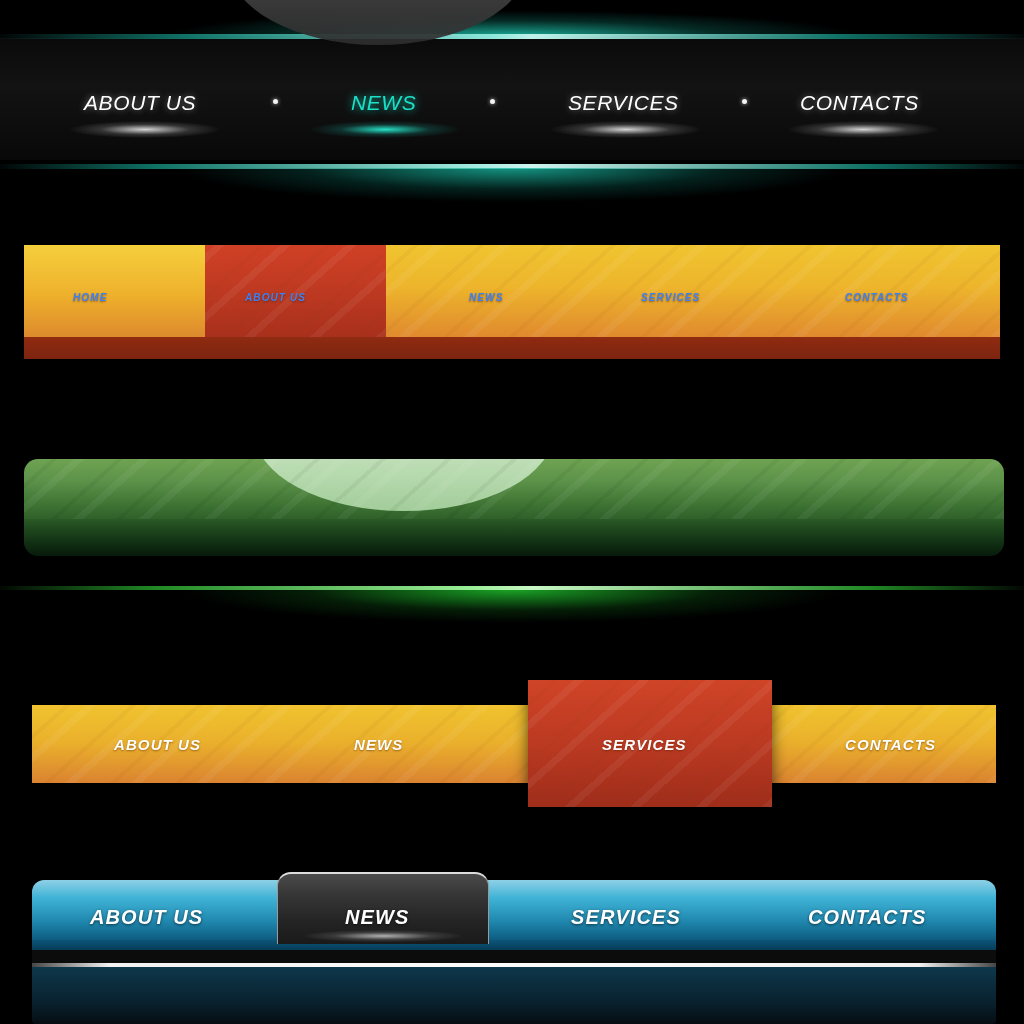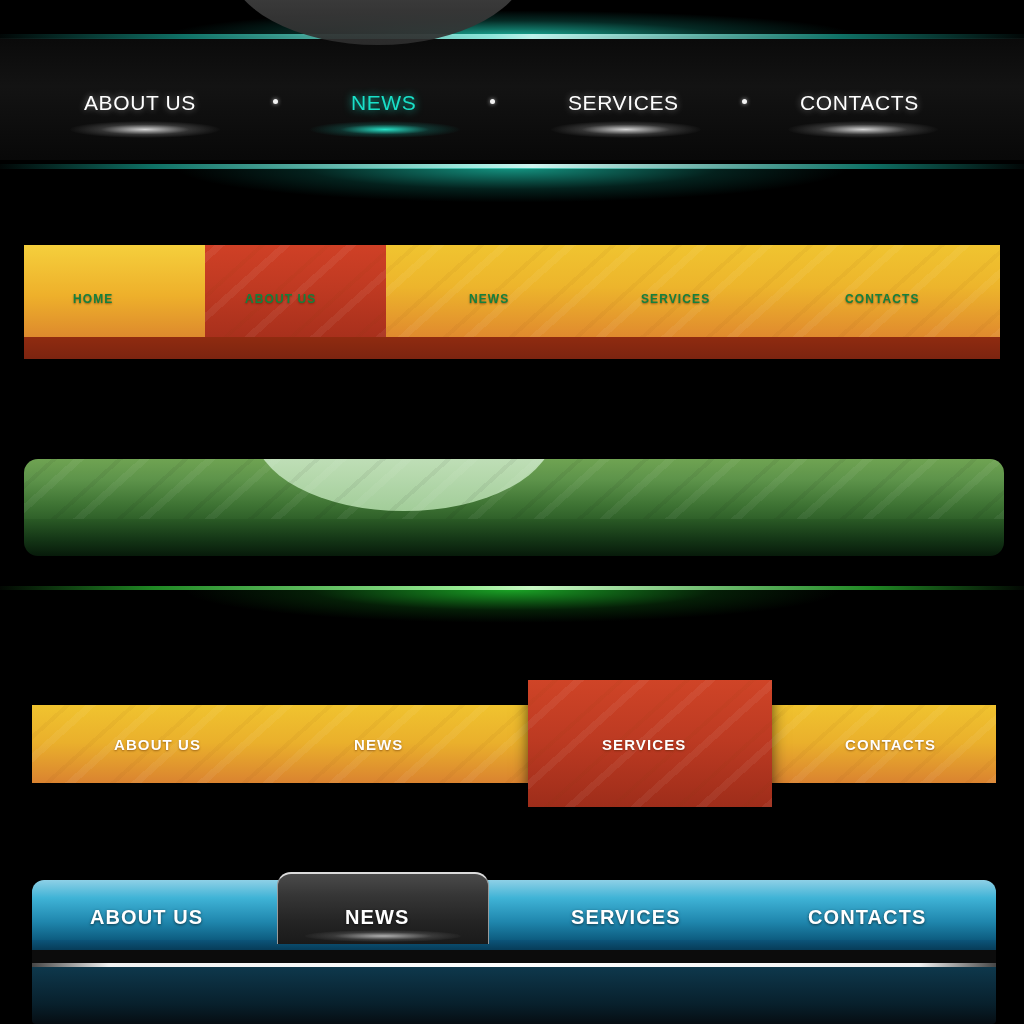--- a/index.html
+++ b/index.html
@@ -1,19 +1,19 @@
 <!DOCTYPE html>
 <html><head>
 <meta charset="utf-8">
 <style>
   * { margin:0; padding:0; box-sizing:border-box; }
   html,body { width:1024px; height:1024px; background:#000; overflow:hidden; }
   body { font-family:"Liberation Sans", sans-serif; }
 
-  #stage { position:relative; width:1024px; height:1024px; background:#000; }
+  #stage { position:relative; width:1024px; height:1024px; background:#000;font-style:italic; }
 
   
   .bar { position:absolute; }
   .nm  { position:absolute; color:#fff; white-space:nowrap; }
   .dot { position:absolute; width:5px; height:5px; border-radius:50%; background:#f2f2f2;
          box-shadow:0 0 4px rgba(255,255,255,.7); }
 
   
   #bar1 { left:0; top:0; width:1024px; height:210px; background:#000; overflow:hidden; }
   #bar1 .panel {
@@ -221,22 +221,22 @@
     </div>
     <div class="foot"></div>
   </div>
   <span class="nm" style="left:73px;">HOME</span>
   <span class="nm" style="left:245px;">ABOUT US</span>
   <span class="nm" style="left:469px;">NEWS</span>
   <span class="nm" style="left:641px;">SERVICES</span>
   <span class="nm" style="left:845px;">CONTACTS</span>
   
   <style>
-    #stage > span.nm { font-size:12px; font-weight:bold; letter-spacing:1.1px; top:292px;
-                       color:#15803d; text-shadow:0 1px 2px rgba(80,30,0,.55); position:absolute; }
+    #stage > span.nm { font-size:10px; font-weight:bold; letter-spacing:1.1px; top:292px;
+                       color:#3b82f6; text-shadow:0 1px 2px rgba(80,30,0,.55); position:absolute; }
   </style>
 
   
   <div class="bar" id="bar3">
     <div class="bodyLower"></div>
     <div class="body">
       <div class="lens"></div>
       <div class="wmg"></div>
     </div>
 

